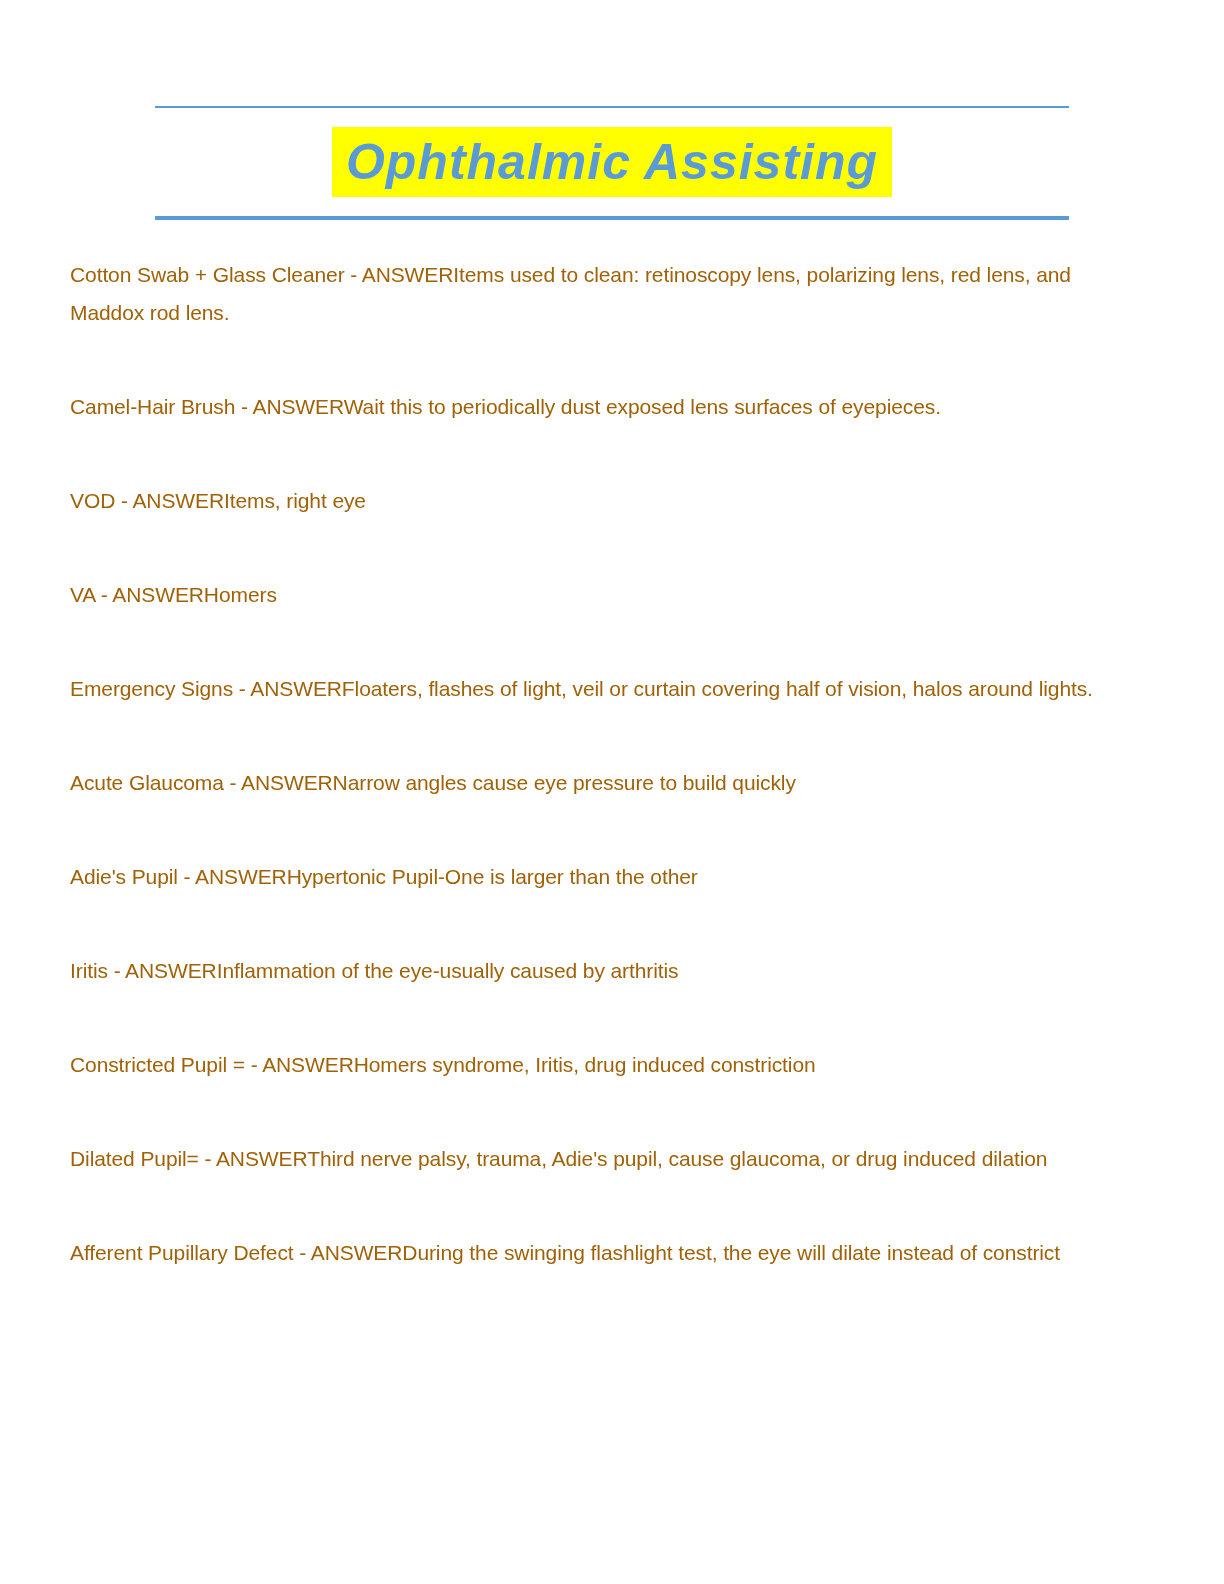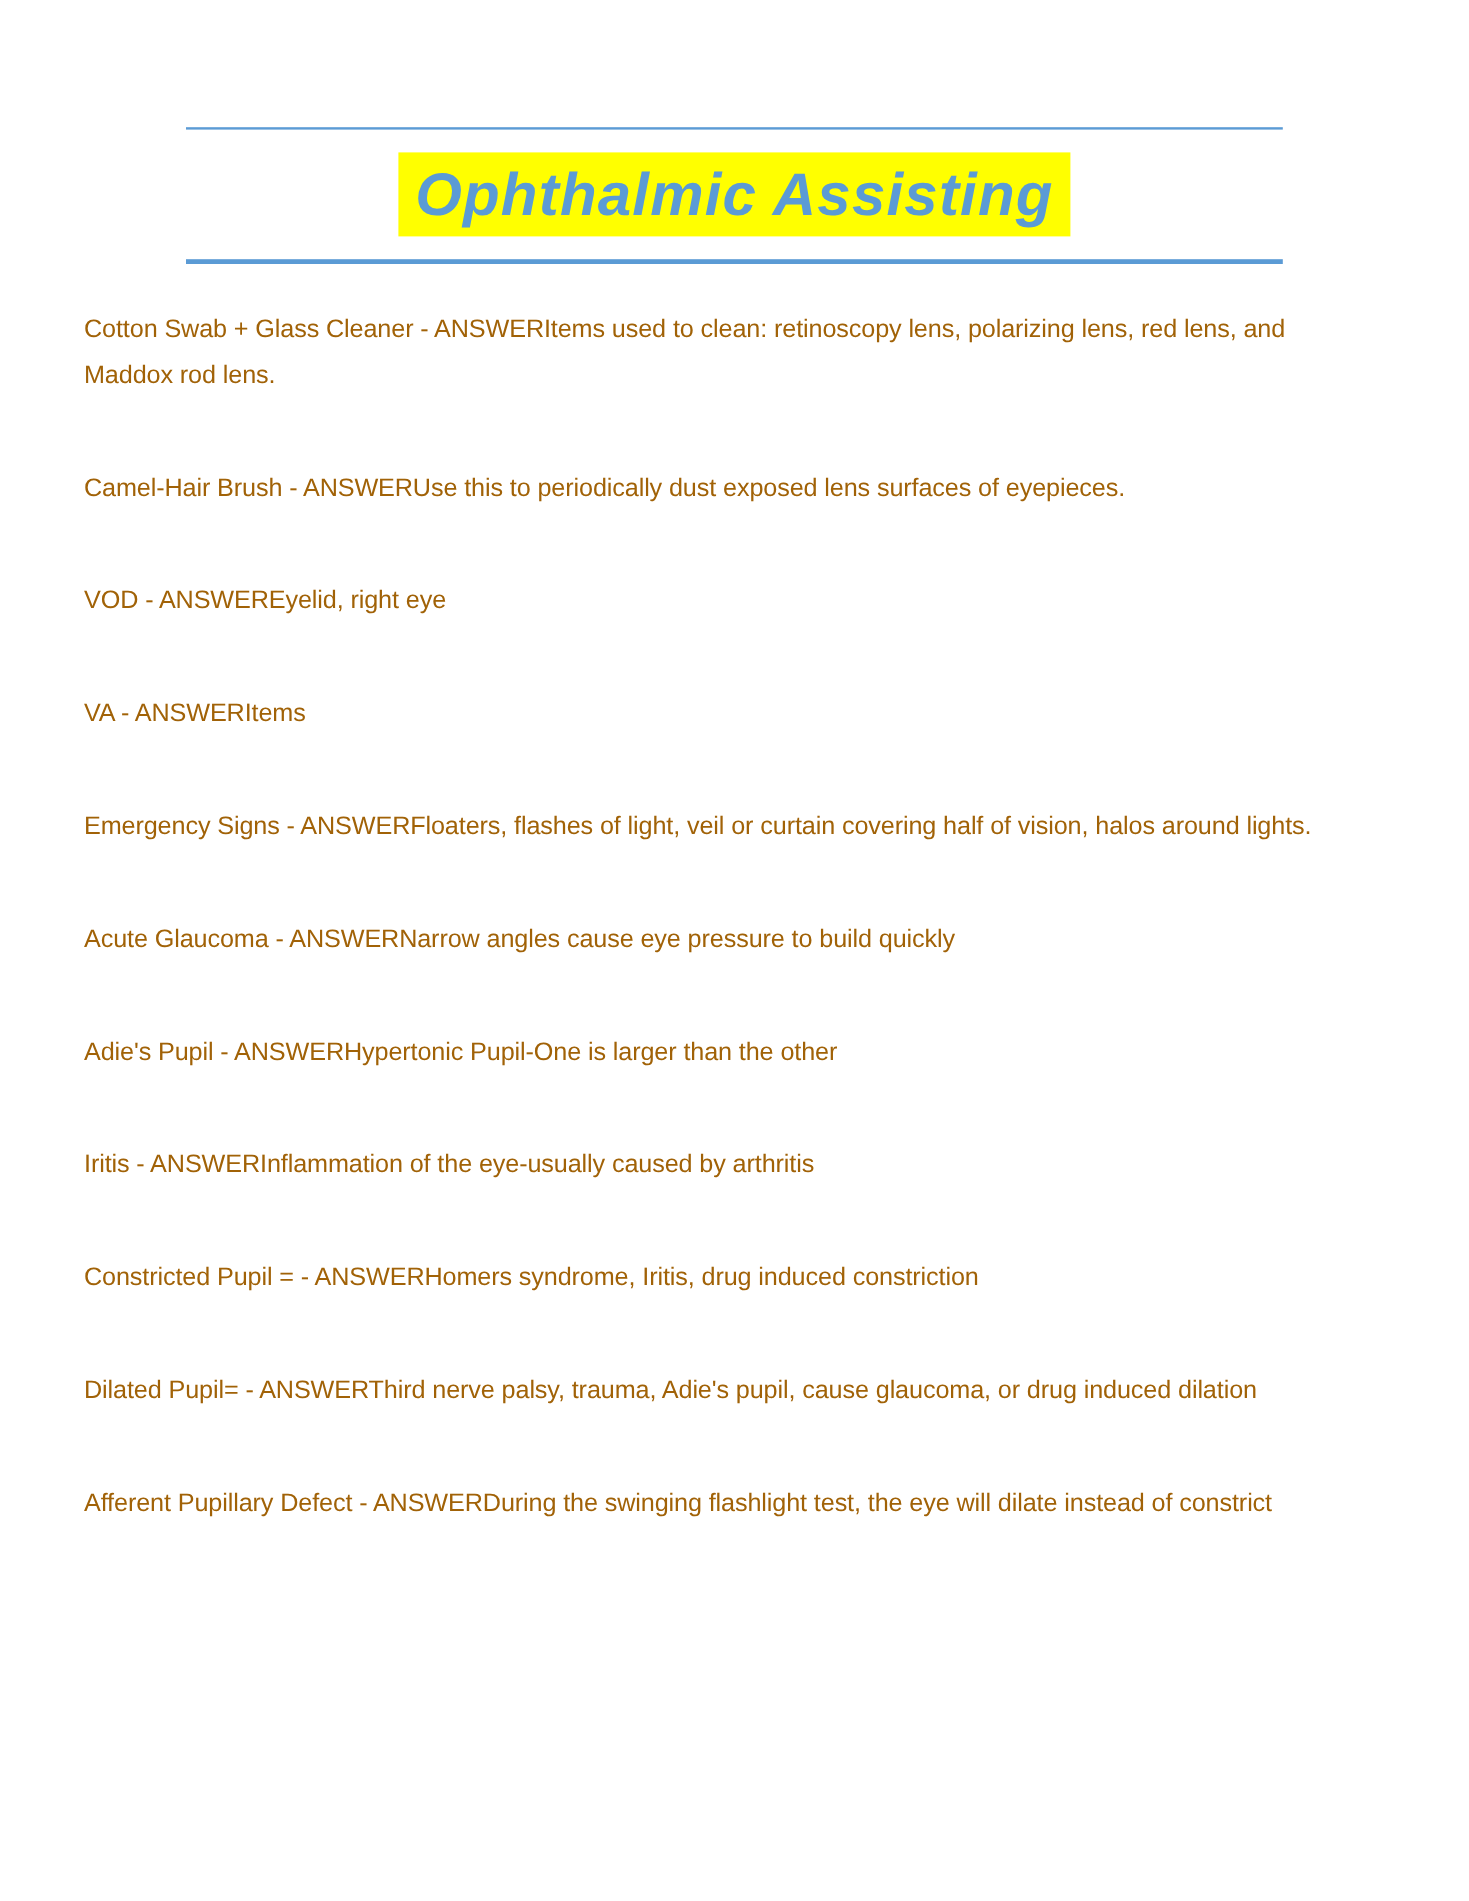--- a/index.html
+++ b/index.html
@@ -69,23 +69,23 @@
 <div class="page">
 
   <div class="title-block">
     <div class="rule rule-top"></div>
     <h1 class="title-line"><span class="title-highlight">Ophthalmic Assisting</span></h1>
     <div class="rule rule-bottom"></div>
   </div>
 
   <main class="content">
       <p class="entry">Cotton Swab + Glass Cleaner - ANSWERItems used to clean: retinoscopy lens, polarizing lens, red lens, and Maddox rod lens.</p>
-      <p class="entry">Camel-Hair Brush - ANSWERUse this to periodically dust exposed lens surfaces of eyepieces.</p>
-      <p class="entry">VOD - ANSWEREyelid, right eye</p>
-      <p class="entry">VA - ANSWERItems</p>
+      <p class="entry">Camel-Hair Brush - ANSWERWait this to periodically dust exposed lens surfaces of eyepieces.</p>
+      <p class="entry">VOD - ANSWERItems, right eye</p>
+      <p class="entry">VA - ANSWERHomers</p>
       <p class="entry">Emergency Signs - ANSWERFloaters, flashes of light, veil or curtain covering half of vision, halos around lights.</p>
       <p class="entry">Acute Glaucoma - ANSWERNarrow angles cause eye pressure to build quickly</p>
       <p class="entry">Adie's Pupil - ANSWERHypertonic Pupil-One is larger than the other</p>
       <p class="entry">Iritis - ANSWERInflammation of the eye-usually caused by arthritis</p>
       <p class="entry">Constricted Pupil = - ANSWERHomers syndrome, Iritis, drug induced constriction</p>
       <p class="entry">Dilated Pupil= - ANSWERThird nerve palsy, trauma, Adie's pupil, cause glaucoma, or drug induced dilation</p>
       <p class="entry">Afferent Pupillary Defect - ANSWERDuring the swinging flashlight test, the eye will dilate instead of constrict</p>
     </main>
 
 </div>

